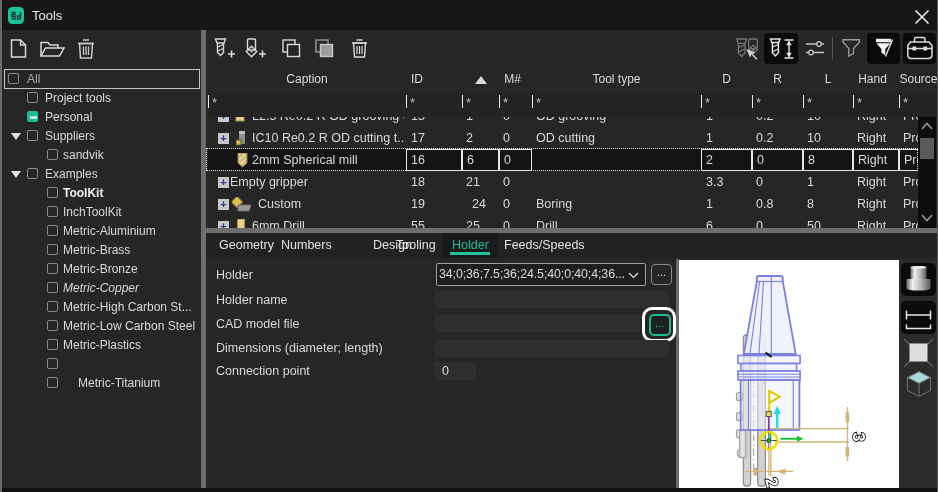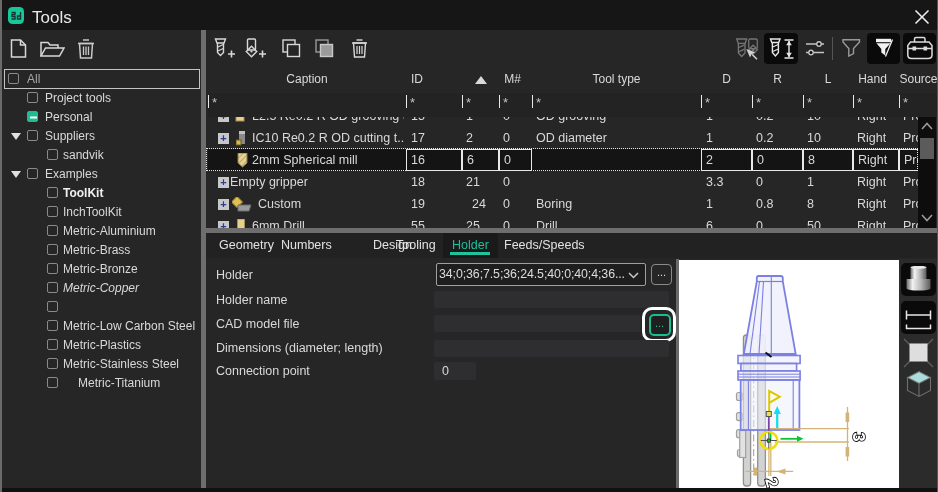--- a/index.html
+++ b/index.html
@@ -34,21 +34,21 @@
 <body>
 <div class="abs" id="titlebar"></div>
 <div class="abs" id="vsplit"></div>
 <div class="abs" id="hsplit"></div>
 
 <svg class="abs" style="left:8px;top:7px;" width="16" height="17" viewBox="0 0 16 17">
   <rect x="0" y="0" width="16" height="17" rx="4.5" fill="#17c795"></rect>
   <path d="M3.5 5.5 h3.5 v2 h-3 v2 h3 v2.5 h-3.5" stroke="#14343a" stroke-width="1.4" fill="none"></path>
   <path d="M12.5 5 v7 h-3 v-3 h2.5" stroke="#14343a" stroke-width="1.4" fill="none"></path>
 </svg>
-<div class="txt" style="left:32px;top:8px;font-size:17px;color:#e8e8e8;">Tools</div>
+<div class="txt" style="left:32px;top:8px;font-size:13px;color:#e8e8e8;">Tools</div>
 <svg class="abs" style="left:914px;top:10px;" width="16" height="15" viewBox="0 0 16 15">
   <path d="M1.5 0.5 L14.5 13.5 M14.5 0.5 L1.5 13.5" stroke="#f0f0f0" stroke-width="1.5"></path>
 </svg>
 
 <svg class="abs" style="left:10px;top:39px;" width="17" height="19" viewBox="0 0 17 19">
   <path d="M1.5 1 h9 l5 5 v12 h-14 z" fill="none" stroke="#d8d8d8" stroke-width="1.5"></path>
   <path d="M10.5 1 v5 h5" fill="none" stroke="#d8d8d8" stroke-width="1.5"></path>
 </svg>
 <svg class="abs" style="left:40px;top:41px;" width="25" height="16" viewBox="0 0 25 16">
   <path d="M1 15 V1.5 h7 l2 2.5 h8 v3" fill="none" stroke="#d8d8d8" stroke-width="1.5"></path>
@@ -110,32 +110,32 @@
 <div class="trow" style="top:260px;">
     <span class="cb" style="left:47px;"></span>
     <span style="position:absolute;left:63px;">Metric-Bronze</span>
   </div>
 <div class="trow" style="top:279px;">
     <span class="cb" style="left:47px;"></span>
     <span style="position:absolute;left:63px;font-style:italic;">Metric-Copper</span>
   </div>
 <div class="trow" style="top:298px;">
     <span class="cb" style="left:47px;"></span>
+    <span style="position:absolute;left:63px;">Metric-High Carbon St...</span>
   </div>
 <div class="trow" style="top:317px;">
     <span class="cb" style="left:47px;"></span>
     <span style="position:absolute;left:63px;">Metric-Low Carbon Steel</span>
   </div>
 <div class="trow" style="top:336px;">
     <span class="cb" style="left:47px;"></span>
     <span style="position:absolute;left:63px;">Metric-Plastics</span>
   </div>
 <div class="trow" style="top:355px;">
     <span class="cb" style="left:47px;"></span>
-    <span style="position:absolute;left:63px;">Metric-Stainless Steel</span>
   </div>
 <div class="trow" style="top:374px;">
     <span class="cb" style="left:47px;"></span>
     <span style="position:absolute;left:78px;">Metric-Titanium</span>
   </div>
 
 <svg class="abs" style="left:213px;top:38px;" width="24" height="22" viewBox="0 0 24 22">
   <path d="M2.5 1 h10 l-1.5 4 h-7 z" fill="none" stroke="#d8d8d8" stroke-width="1.4"></path>
   <path d="M4.5 5 v9.5 l3 3 l3 -3 V5" fill="none" stroke="#d8d8d8" stroke-width="1.4"></path>
   <path d="M4.8 9 l5.5 -2.5 M4.8 13 l5.5 -2.5" stroke="#d8d8d8" stroke-width="1.1"></path>
@@ -268,21 +268,21 @@
     <div class="plus" style="left:10px;">+</div>
     <svg style="position:absolute;left:28px;top:4px;" width="12" height="15">
         <rect x="3" y="0" width="6" height="13" fill="#8a8a8a"></rect>
         <rect x="3" y="0" width="6" height="3" fill="#c0c0c0"></rect>
         <rect x="0" y="9" width="5" height="5" fill="#d8b84e" stroke="#6e5c1e" stroke-width="1"></rect>
       </svg>
     <div class="cell" style="left:44px;width:152px;">IC10 Re0.2 R OD cutting t...</div>
     <div class="cell" style="left:203px;">17</div>
     <div class="cell" style="left:258px;">2</div>
     <div class="cell" style="left:295px;">0</div>
-    <div class="cell" style="left:328px;">OD diameter</div>
+    <div class="cell" style="left:328px;">OD cutting</div>
     <div class="cell" style="left:498px;">1</div>
     <div class="cell" style="left:548px;">0.2</div>
     <div class="cell" style="left:599px;">10</div>
     <div class="cell" style="left:649px;">Right</div>
     <div class="cell" style="left:695px;width:15px;">Pro...</div>
   </div>
 
   <div class="row" style="left:0;top:32px;background:#141414;">
     <svg style="position:absolute;left:29px;top:4px;" width="11" height="15" viewBox="0 0 11 15">
       <defs>

